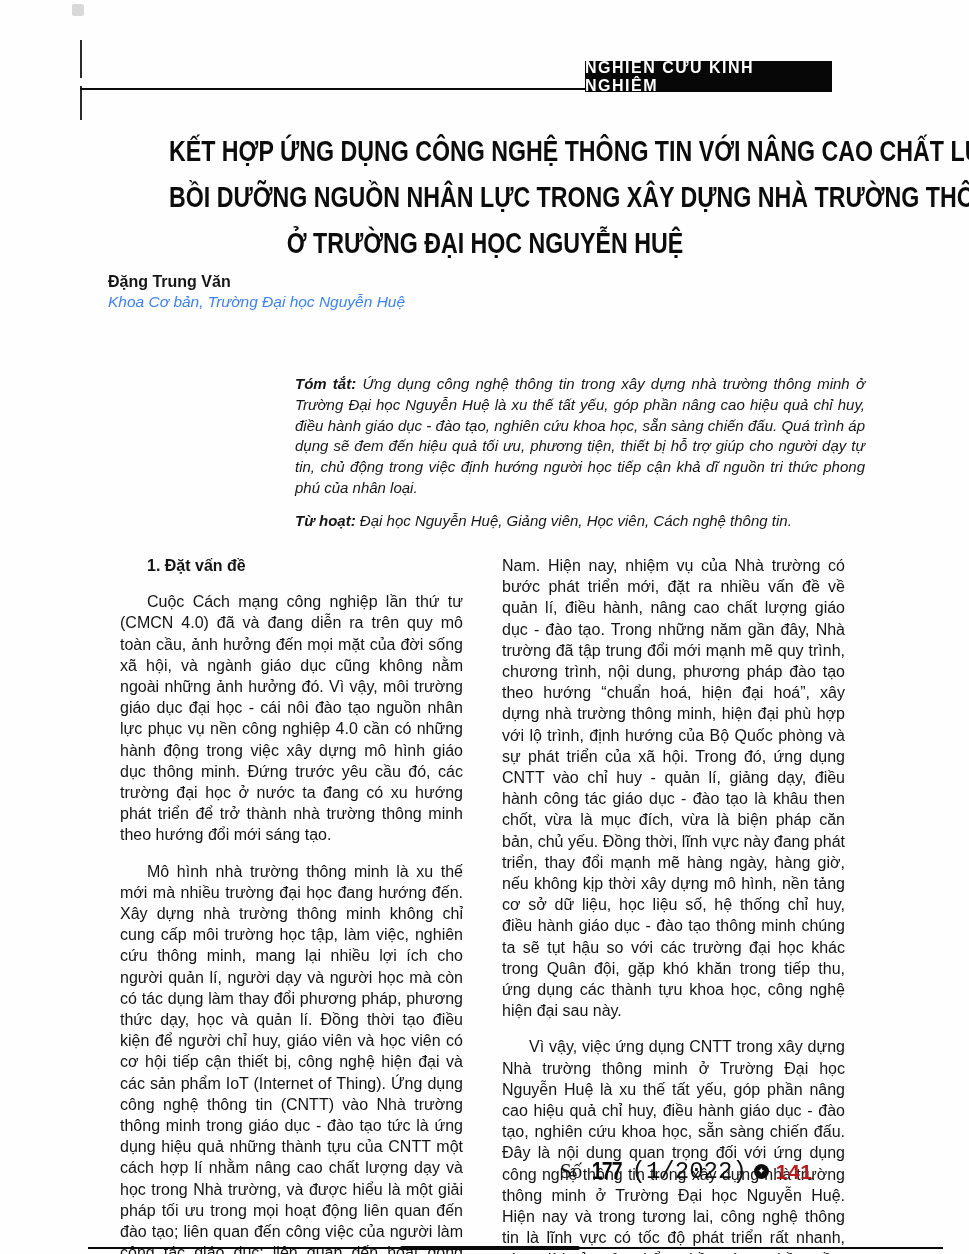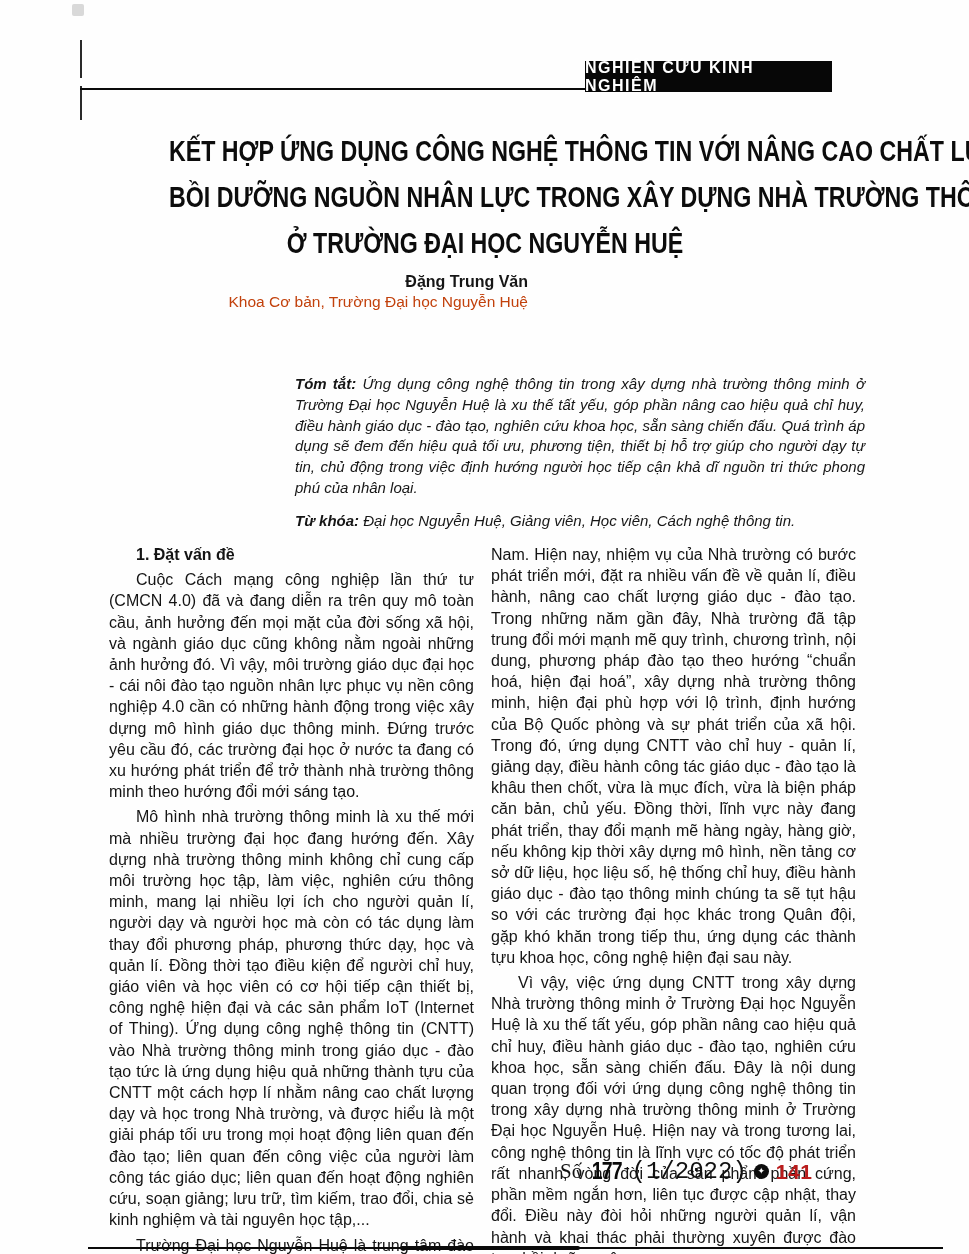--- a/index.html
+++ b/index.html
@@ -31,33 +31,33 @@
   
   .title-block { position: absolute; left: 90px; top: 128px; width: 790px; text-align: center; }
   .title-line {
     font-weight: bold; font-size: 29px; line-height: 46px;
     color: #0c0c0c; white-space: nowrap;
     transform: scaleX(0.80); transform-origin: 50% 50%;
     letter-spacing: 0px;
   }
 
   
-  .author-block { position: absolute; left: 108px; top: 272px; width: 420px; line-height: 20px; text-align: right; }
+  .author-block { position: absolute; left: 108px; top: 272px; width: 420px; line-height: 20px; }
   .author-name { font-weight: bold; font-size: 16px; font-style: normal; }
-  .author-line { font-size: 15.5px; color: #c2410c; }
+  .author-line { font-style: italic; font-size: 15.5px; color: #3b82f6; }
 
   
   .abstract-block { position: absolute; left: 283px; top: 362px; width: 594px; font-size: 15px; line-height: 20.8px; text-align: justify; }
   .abstract-block p { margin: 12px; font-style: italic; }
   .lbl-bold { font-weight: bold; font-style: italic; }
 
   
   .body-cols { position: absolute; left: 105px; top: 540px; width: 756px; display: flex; gap: 9px; }
   .col { width: 373px; font-size: 16px; line-height: 21.2px; text-align: justify; color: #141414; }
-  .col p { margin: 4px; }
+  .col p { margin: 15px; }
   .indent { text-indent: 27px; }
   .sec-heading { font-weight: bold; text-indent: 27px; margin-bottom: 1px; }
 
   
   .footer { position: absolute; left: 560px; top: 1158px; width: 280px; display: flex; align-items: center; justify-content: flex-start; gap: 7px; }
   .f-so { font-family: "Liberation Serif", serif; font-size: 21px; color: #111; }
   .f-num { font-weight: bold; font-size: 23px; letter-spacing: -1px; transform: scaleX(0.85); transform-origin: center; color: #0a0a0a; }
   .f-date { font-family: Liberation Mono, monospace; font-size: 24px; color: #111; }
   .star-circle {
     width: 15px; height: 15px; border-radius: 50%;
@@ -85,21 +85,21 @@
     <div class="title-line">Ở TRƯỜNG ĐẠI HỌC NGUYỄN HUỆ</div>
   </div>
 
   <div class="author-block">
     <div class="author-name">Đặng Trung Văn</div>
     <div class="author-line">Khoa Cơ bản, Trường Đại học Nguyễn Huệ</div>
   </div>
 
   <div class="abstract-block">
     <p><span class="lbl-bold">Tóm tắt:</span><span> Ứng dụng công nghệ thông tin trong xây dựng nhà trường thông minh ở Trường Đại học Nguyễn Huệ là xu thế tất yếu, góp phần nâng cao hiệu quả chỉ huy, điều hành giáo dục - đào tạo, nghiên cứu khoa học, sẵn sàng chiến đấu. Quá trình áp dụng sẽ đem đến hiệu quả tối ưu, phương tiện, thiết bị hỗ trợ giúp cho người dạy tự tin, chủ động trong việc định hướng người học tiếp cận khả dĩ nguồn tri thức phong phú của nhân loại.</span></p>
-    <p><span class="lbl-bold">Từ khóa:</span><span> Đại học Nguyễn Huệ, Giảng viên, Học viên, Cách nghệ thông tin.</span></p>
+    <p><span class="lbl-bold">Từ hoạt:</span><span> Đại học Nguyễn Huệ, Giảng viên, Học viên, Cách nghệ thông tin.</span></p>
   </div>
 
   <div class="body-cols">
     <div class="col">
       <p class="sec-heading">1. Đặt vấn đề</p>
       <p class="indent">Cuộc Cách mạng công nghiệp lần thứ tư (CMCN 4.0) đã và đang diễn ra trên quy mô toàn cầu, ảnh hưởng đến mọi mặt của đời sống xã hội, và ngành giáo dục cũng không nằm ngoài những ảnh hưởng đó. Vì vậy, môi trường giáo dục đại học - cái nôi đào tạo nguồn nhân lực phục vụ nền công nghiệp 4.0 cần có những hành động trong việc xây dựng mô hình giáo dục thông minh. Đứng trước yêu cầu đó, các trường đại học ở nước ta đang có xu hướng phát triển để trở thành nhà trường thông minh theo hướng đổi mới sáng tạo.</p>
       <p class="indent">Mô hình nhà trường thông minh là xu thế mới mà nhiều trường đại học đang hướng đến. Xây dựng nhà trường thông minh không chỉ cung cấp môi trường học tập, làm việc, nghiên cứu thông minh, mang lại nhiều lợi ích cho người quản lí, người dạy và người học mà còn có tác dụng làm thay đổi phương pháp, phương thức dạy, học và quản lí. Đồng thời tạo điều kiện để người chỉ huy, giáo viên và học viên có cơ hội tiếp cận thiết bị, công nghệ hiện đại và các sản phẩm IoT (Internet of Thing). Ứng dụng công nghệ thông tin (CNTT) vào Nhà trường thông minh trong giáo dục - đào tạo tức là ứng dụng hiệu quả những thành tựu của CNTT một cách hợp lí nhằm nâng cao chất lượng dạy và học trong Nhà trường, và được hiểu là một giải pháp tối ưu trong mọi hoạt động liên quan đến đào tạo; liên quan đến công việc của người làm công tác giáo dục; liên quan đến hoạt động nghiên cứu, soạn giảng; lưu trữ, tìm kiếm, trao đổi, chia sẻ kinh nghiệm và tài nguyên học tập,...</p>
       <p class="indent">Trường Đại học Nguyễn Huệ là trung tâm đào tạo, nghiên cứu khoa học quân sự của Quân đội ở phía</p>
     </div>
     <div class="col">

